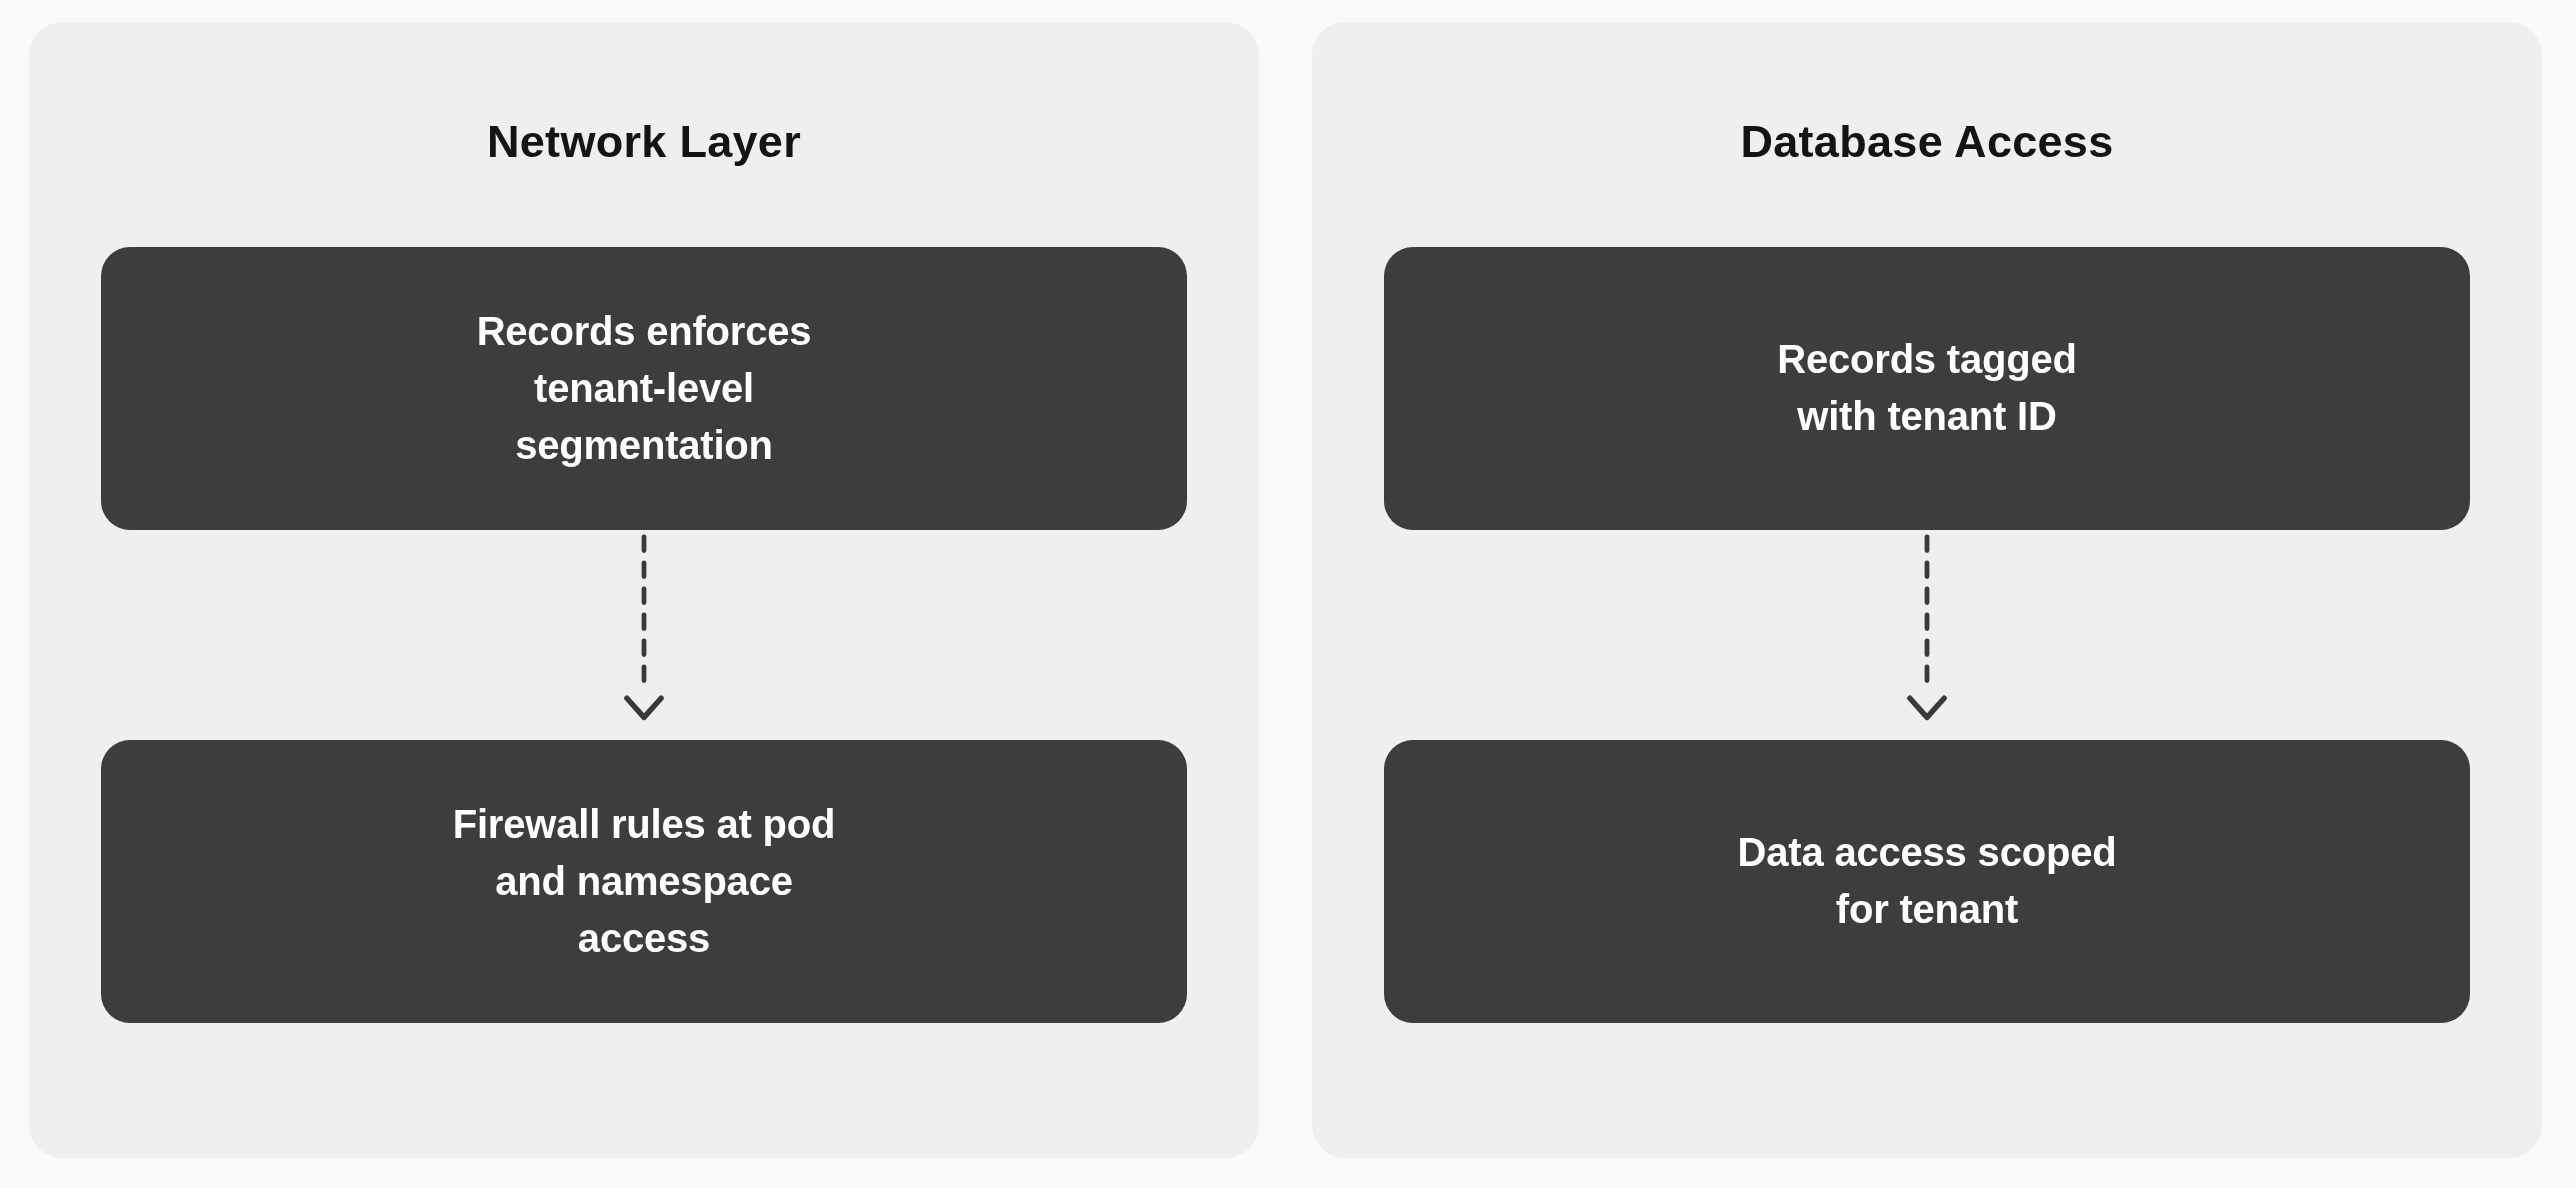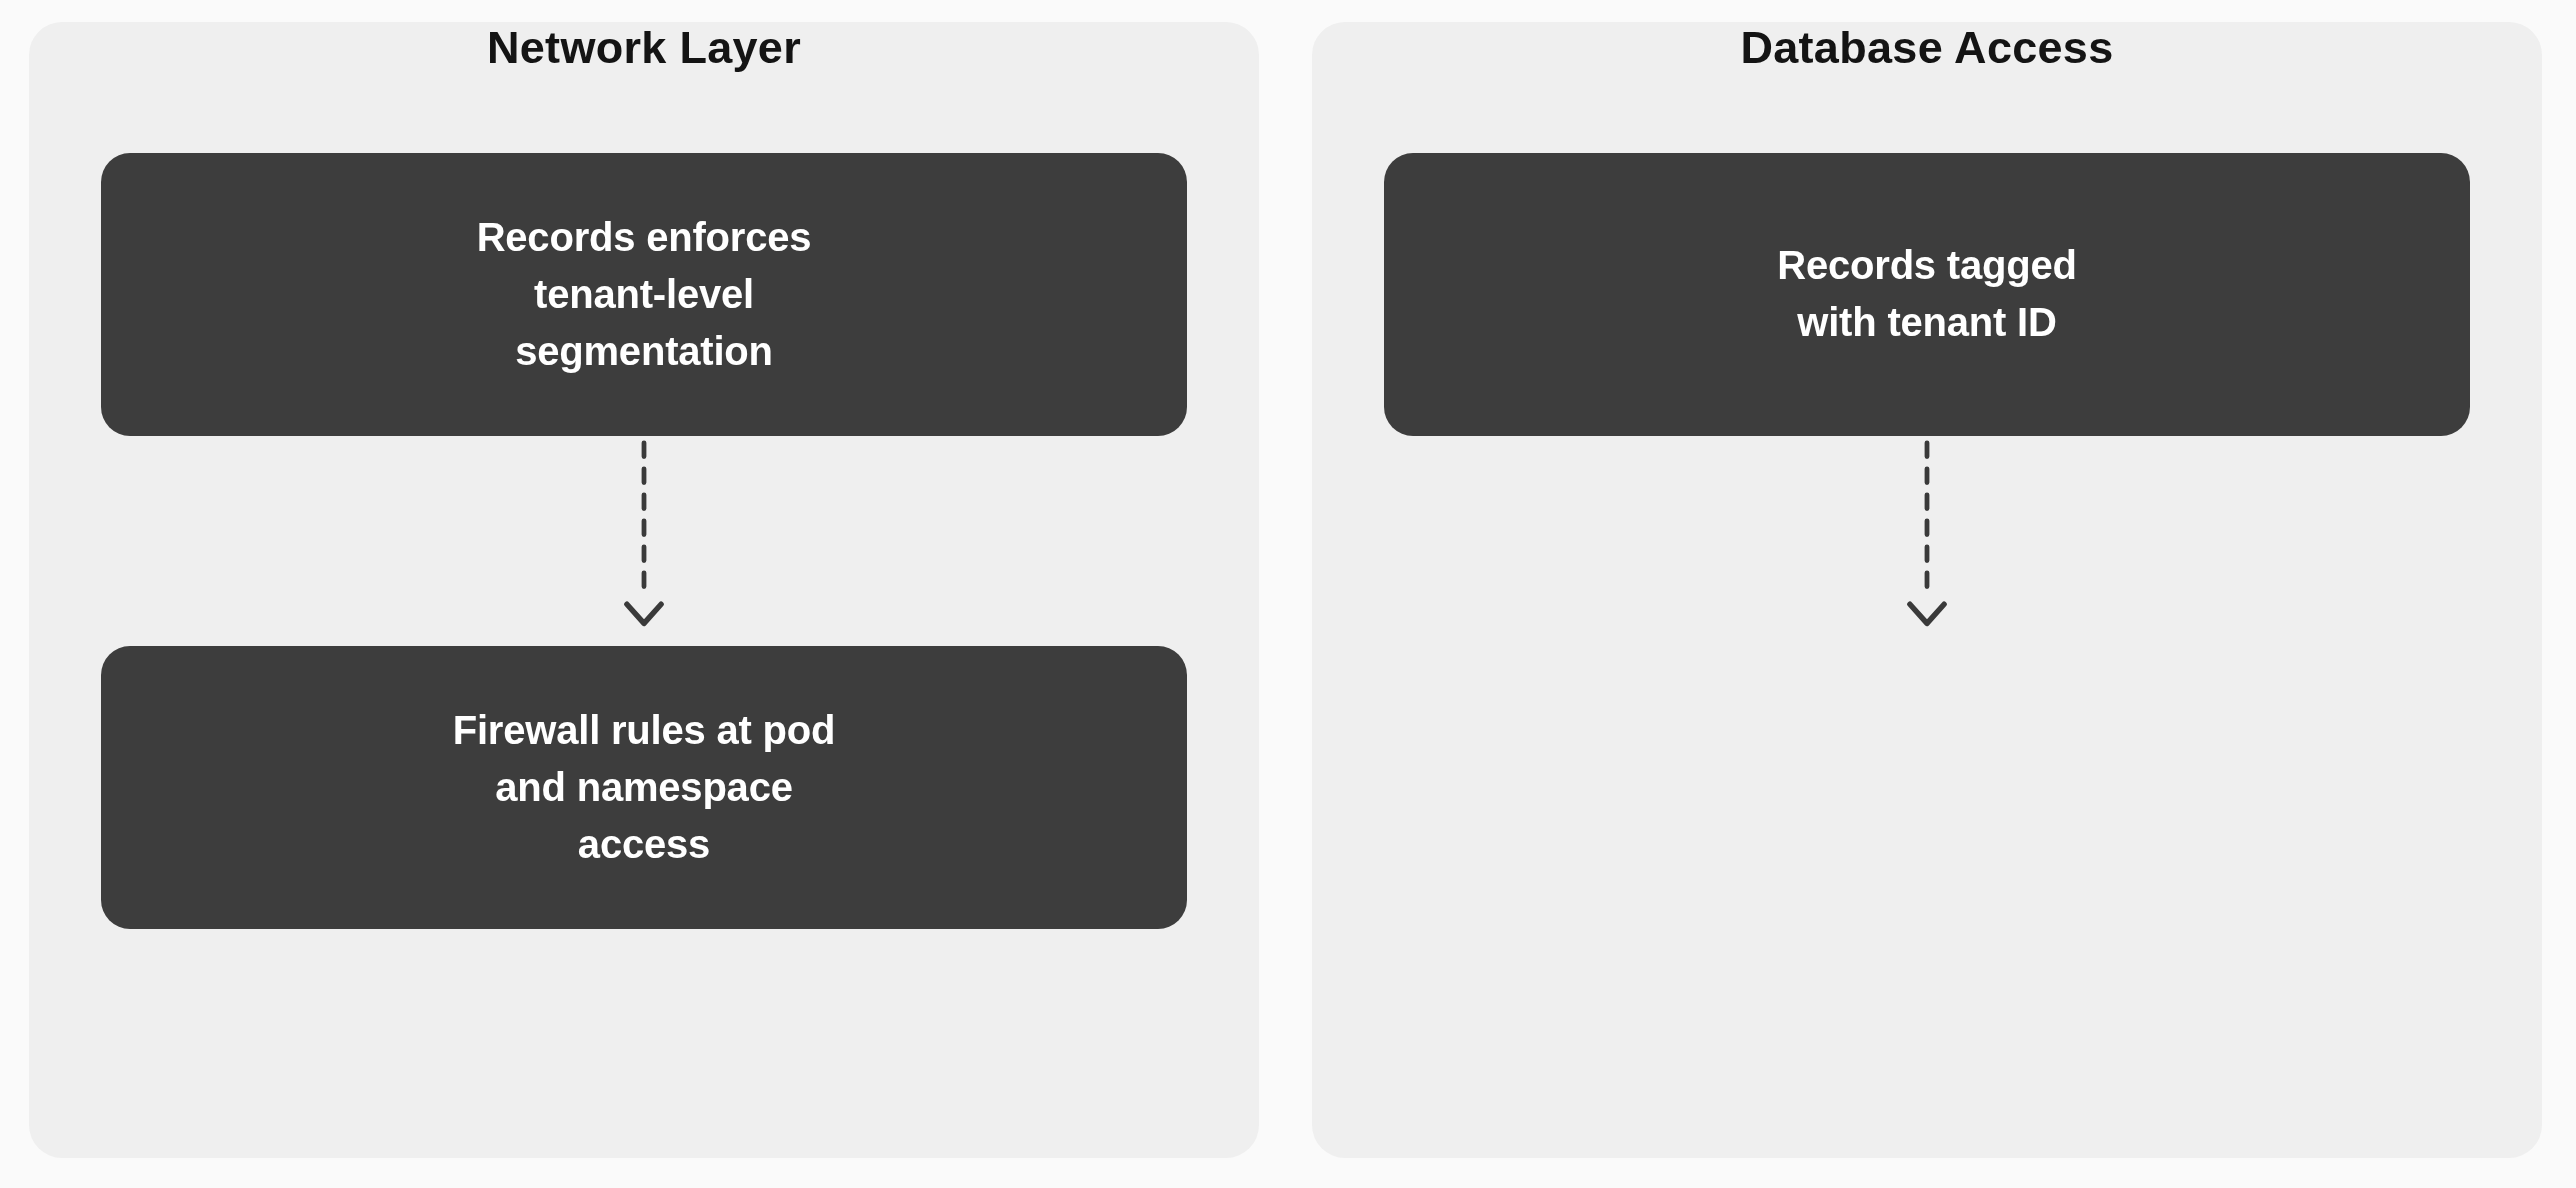--- a/index.html
+++ b/index.html
@@ -30,20 +30,21 @@
   .panel {
     flex: 1 1 0;
     background: var(--panel-bg);
     border-radius: 33px;
     display: flex;
     flex-direction: column;
     align-items: center;
     padding: 0 72px;
   }
   .panel-title {
+    margin-top: 94px;
     font-size: 45px;
     font-weight: 700;
     line-height: 1.15;
     letter-spacing: 0.3px;
     color: var(--title-text);
     text-align: right;
     white-space: nowrap;
   }
   .node {
     width: 100%;
@@ -95,16 +96,18 @@
   <section class="panel">
     <h2 class="panel-title">Database Access</h2>
     <div class="node node-top">Records tagged
 with tenant ID</div>
     <div class="arrow-wrap">
       <svg width="44" height="210" viewBox="0 0 64 307" aria-hidden="true">
         <line x1="32" y1="10" x2="32" y2="238" stroke="currentColor" stroke-width="7" stroke-linecap="round" stroke-dasharray="20 18" fill="none"></line>
         <polyline points="7,246 32,274 57,246" stroke="currentColor" stroke-width="8" stroke-linecap="round" stroke-linejoin="round" fill="none"></polyline>
       </svg>
     </div>
+    <div class="node">Data access scoped
+for tenant</div>
   </section>
 
 </div>
 
 
 </body></html>

